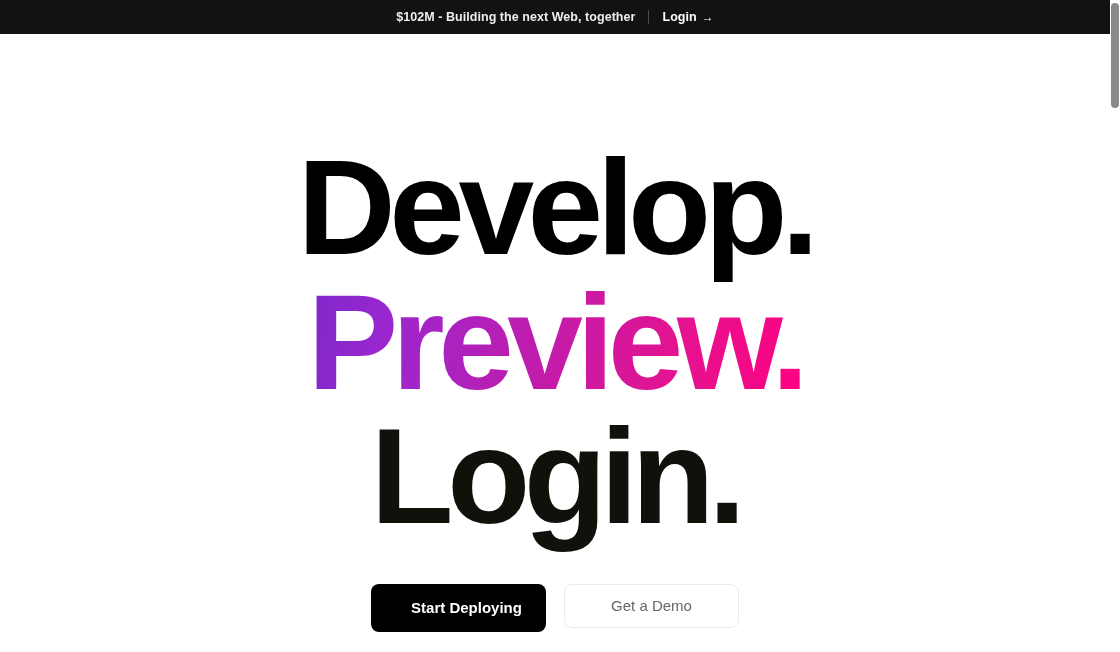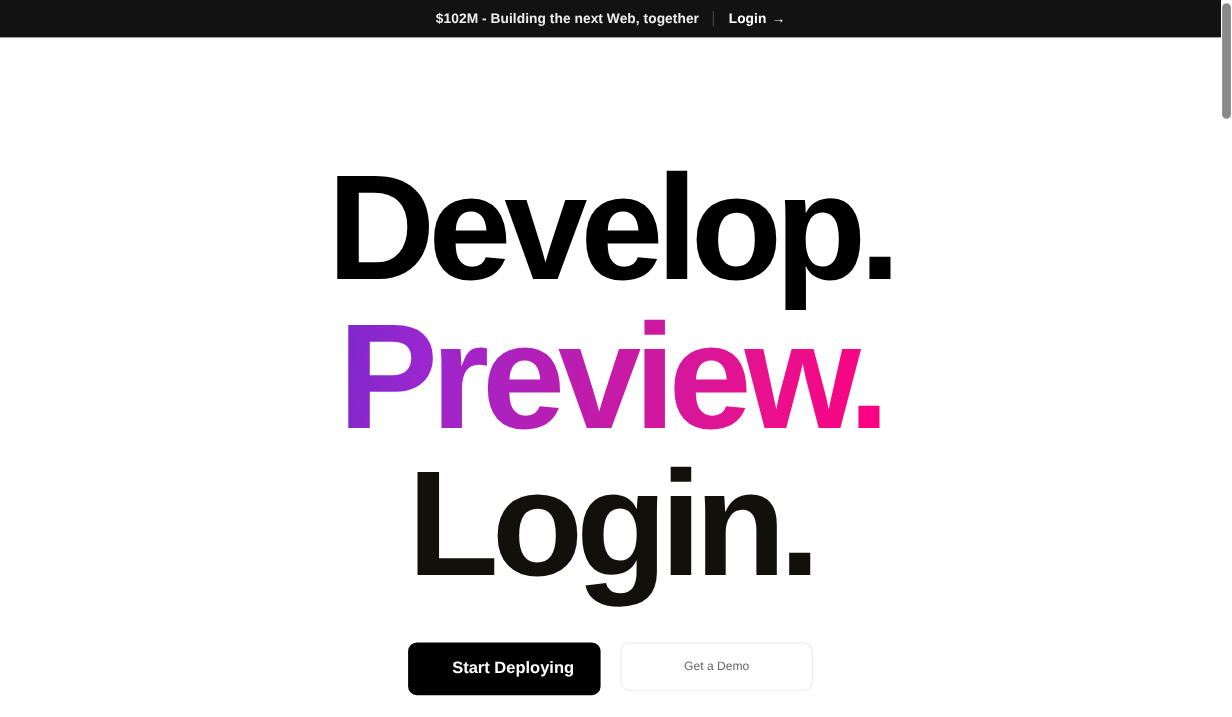--- a/index.html
+++ b/index.html
@@ -134,21 +134,21 @@
     background:#000000; color:#ffffff;
     font-size:15px; font-weight:bold;
     border:none; border-radius:8px; cursor:pointer;
     white-space:nowrap;
     padding-left:16px;
   }
   .btn-secondary {
     display:inline-flex; align-items:center; justify-content:center;
     width:175px; height:44px;
     background:#ffffff; color:#666666;
-    font-size:11px;
+    font-size:15px;
     border:1px solid #eaeaea; border-radius:8px; cursor:pointer;
     white-space:nowrap;
   }
 
   
   .scrollbar-track {
     position:absolute; top:0; right:0;
     width:10px; height:652px;
     background:#ffffff;
     z-index:30;

